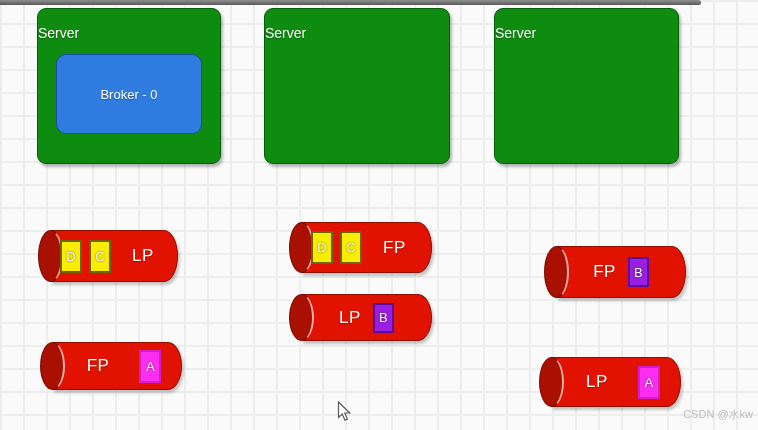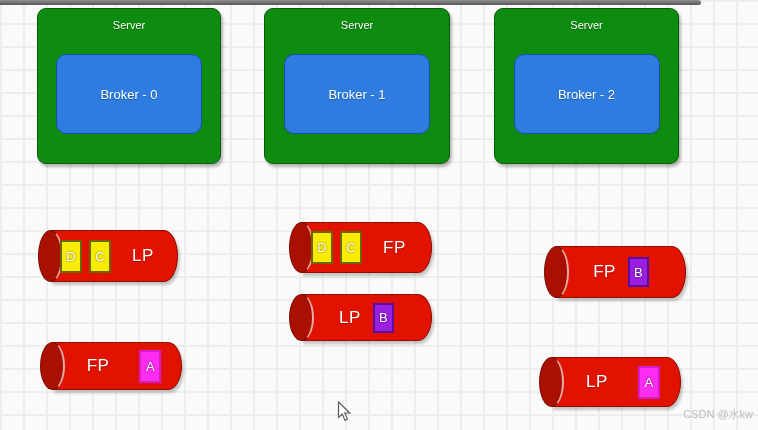--- a/index.html
+++ b/index.html
@@ -21,21 +21,21 @@
   
   .server{
     position:absolute;background:var(--server-green,#0e8c10);
     border:1px solid #075c08;border-radius:9px;
     box-shadow:2px 3px 3px rgba(0,0,0,0.28);
   }
   .s0{left:37px;top:8px;width:184px;height:156px;}
   .s1{left:264px;top:8px;width:186px;height:156px;}
   .s2{left:494px;top:8px;width:185px;height:156px;}
   .server-label{
-    text-align:center;color:#fff;font-size:11px;margin-top:10px;
+    color:#fff;font-size:14px;margin-top:16px;
     text-shadow:0 1px 1px rgba(0,0,0,0.35);
   }
   .broker{
     position:absolute;left:50%;transform:translateX(-50%);top:45px;
     width:146px;height:80px;background:var(--broker-blue,#2f7ce1);
     border:1px solid #1a4fa8;border-radius:10px;
     display:flex;align-items:center;justify-content:center;
     color:#fff;font-size:13px;text-shadow:0 1px 1px rgba(0,0,0,0.3);
   }
   
@@ -92,29 +92,23 @@
   <div class="topbar"></div>
 
   <div class="server s0">
     <div class="server-label">Server</div>
     <div class="broker">
       <span>Broker - 0</span>
     </div>
   </div>
   <div class="server s1">
     <div class="server-label">Server</div>
-    <div class="broker">
-      <span>Broker - 1</span>
-    </div>
   </div>
   <div class="server s2">
     <div class="server-label">Server</div>
-    <div class="broker">
-      <span>Broker - 2</span>
-    </div>
   </div>
 
   <div class="cyl c1">
     <div class="cyl-body"></div>
     <div class="cyl-cap"></div>
     <div class="cyl-content">
       <span class="seg yellow">D</span>
       <span class="seg yellow">C</span>
       <span class="cyl-label">LP</span>
     </div>

